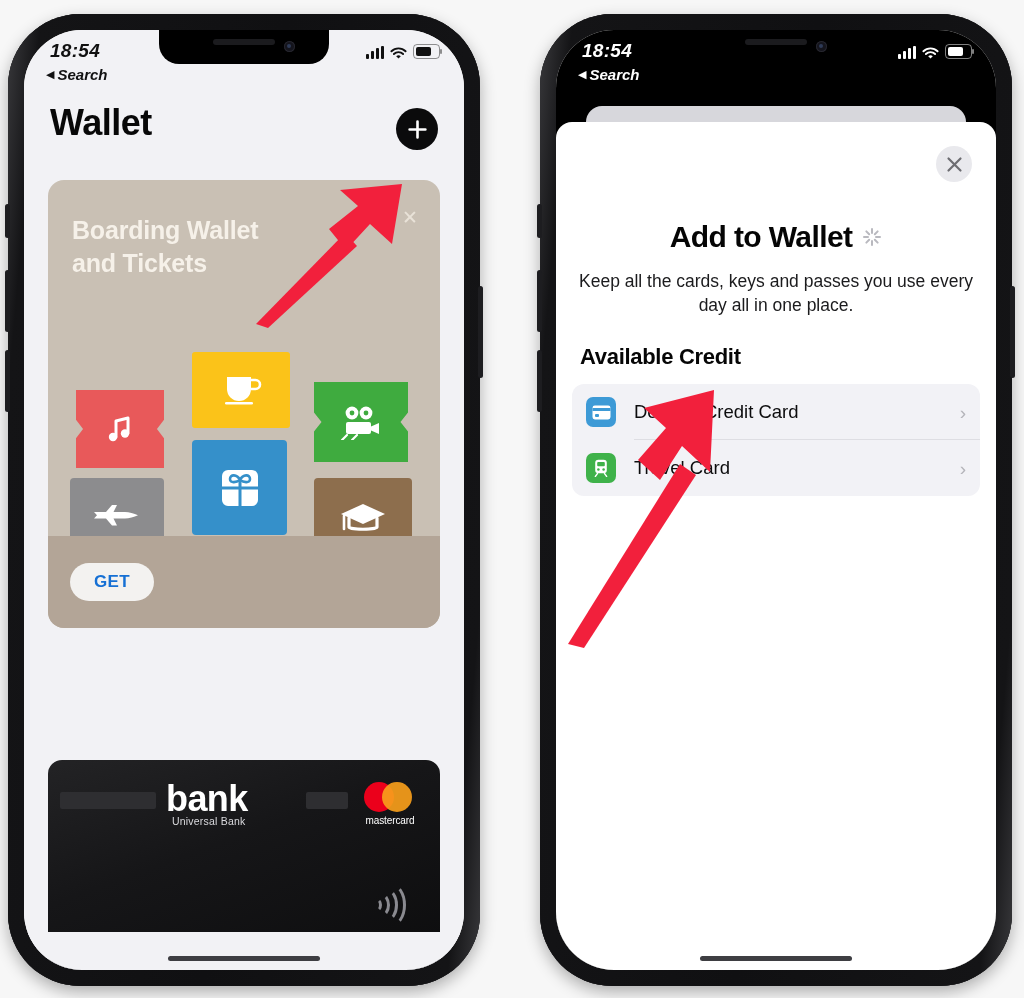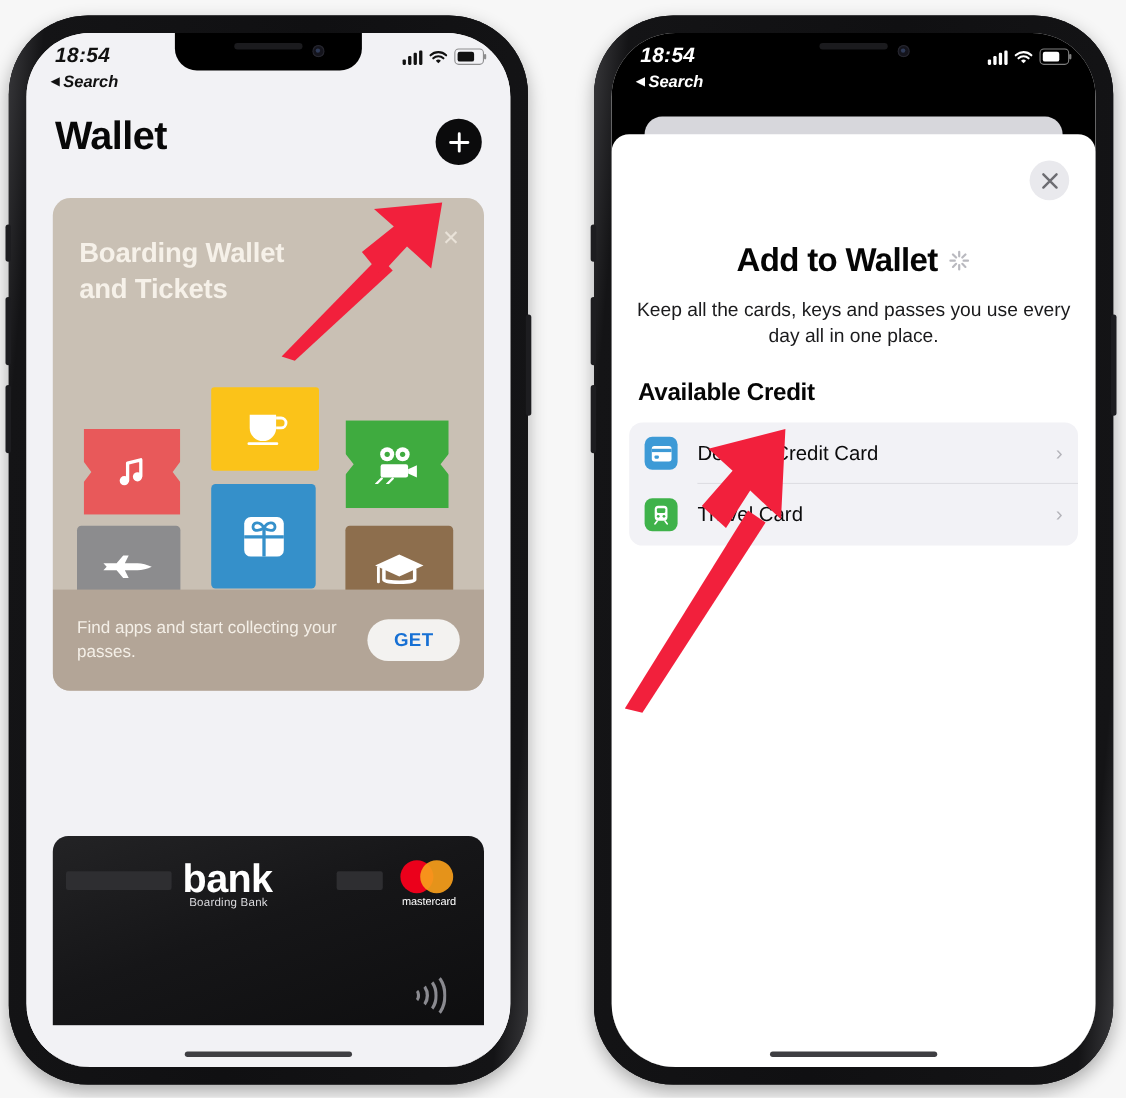--- a/index.html
+++ b/index.html
@@ -294,30 +294,29 @@
             <div class="tile t-grad">
               <svg width="50" height="38" viewBox="0 0 50 38" aria-hidden="true">
                 <path d="M25 5 47 15 25 25 3 15z" fill="#fff"></path>
                 <path d="M11 19v9c0 3 28 3 28 0v-9" fill="none" stroke="#fff" stroke-width="3.2" stroke-linecap="round"></path>
                 <path d="M6 17v13" stroke="#fff" stroke-width="2.6" stroke-linecap="round"></path>
               </svg>
             </div>
           </div>
 
           <div class="promo-foot">
-            <div class="promo-foot-text">Find apps and start collecting your passes.</div>
             <div class="get-btn">GET</div>
           </div>
         </div>
 
         <div class="bank-card">
           <div class="bc-strip"></div>
           <div class="bc-strip2"></div>
           <div class="bc-name">bank</div>
-          <div class="bc-sub">Boarding Bank</div>
+          <div class="bc-sub">Universal Bank</div>
           <div class="mc">
             <div class="mc-circles">
               <i class="mc-red"></i>
               <i class="mc-yel"></i>
             </div>
             <div class="mc-word">mastercard</div>
           </div>
           <div class="nfc">
             <span></span>
               <span></span>

